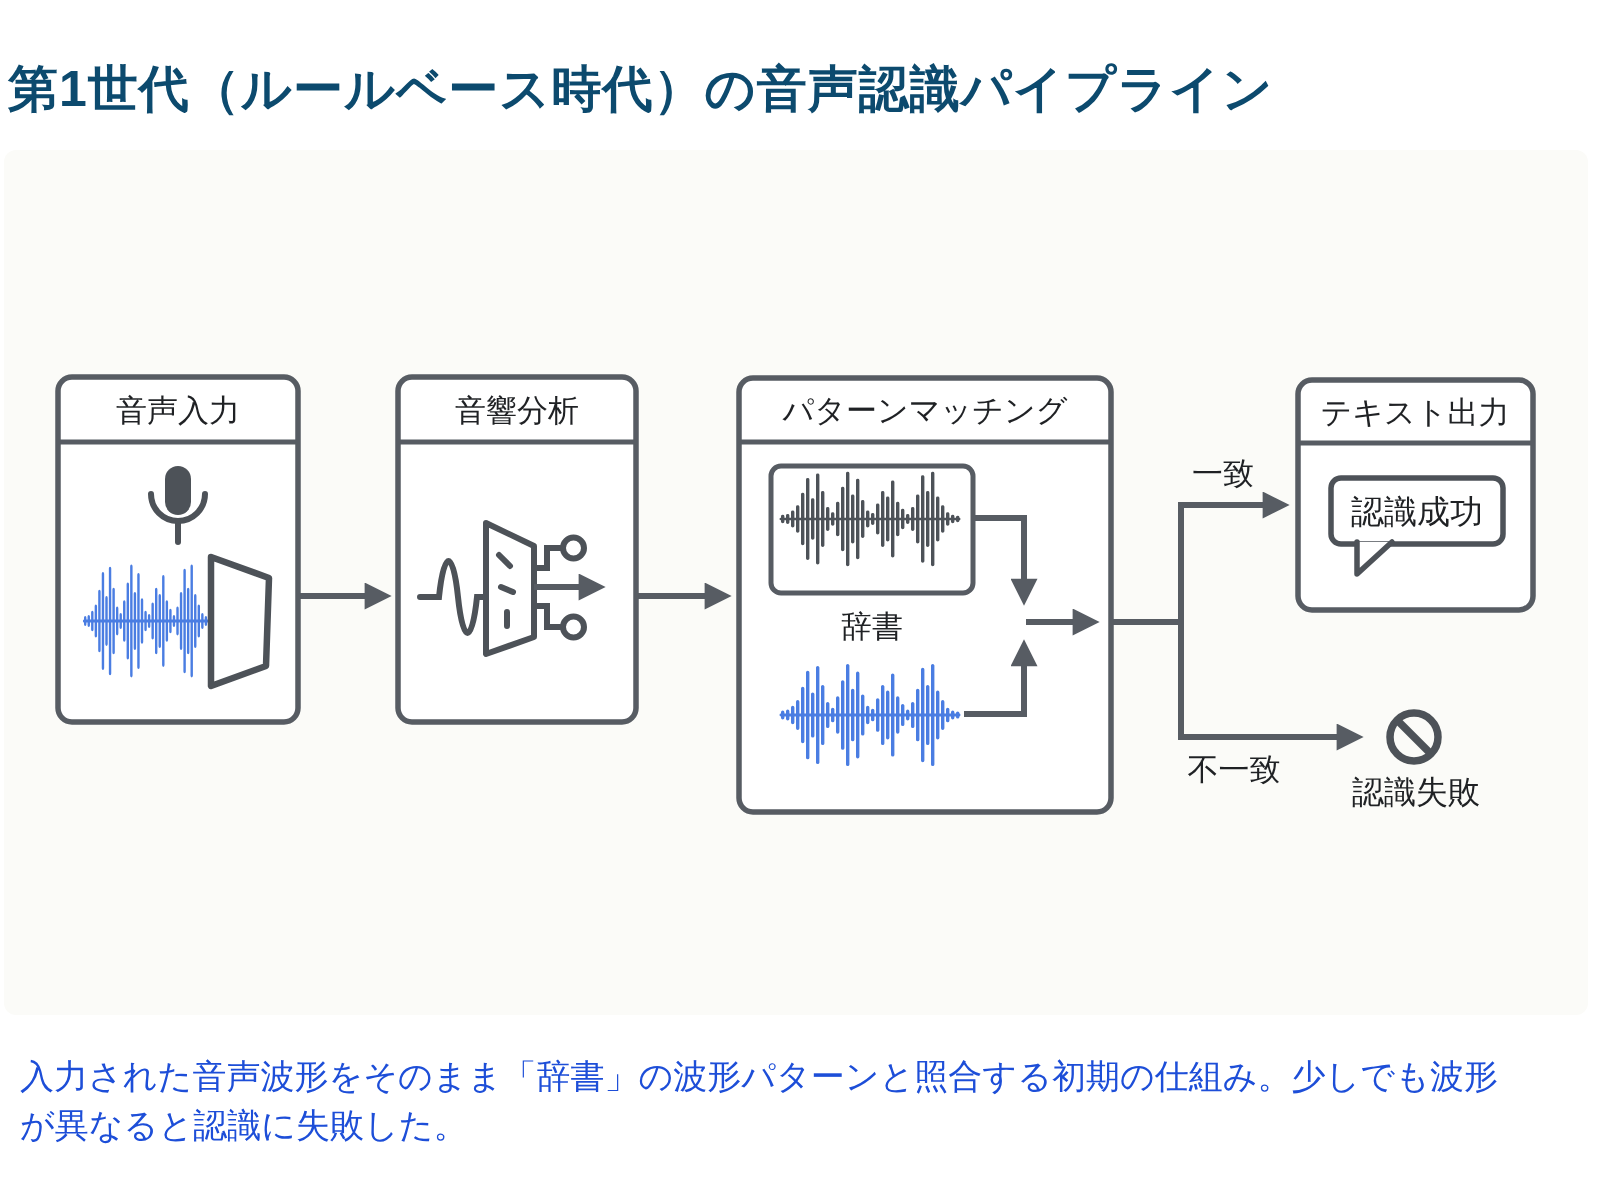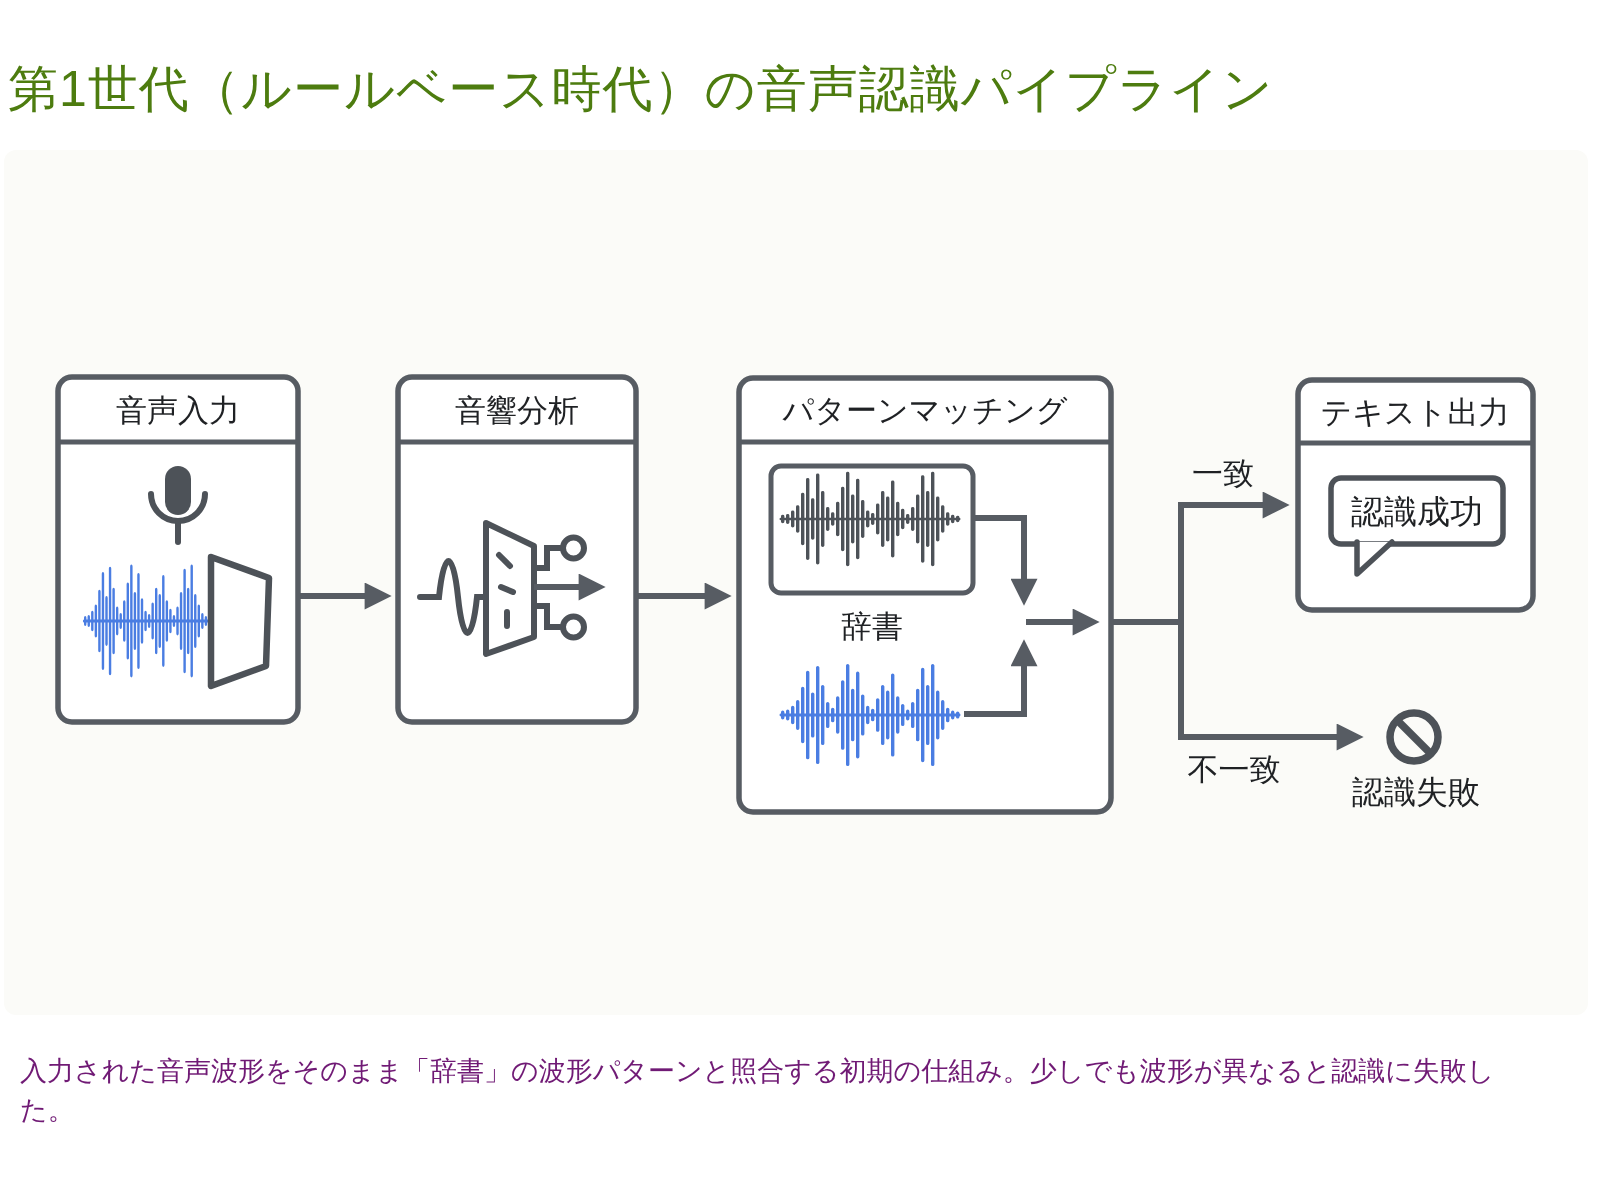--- a/index.html
+++ b/index.html
@@ -3,21 +3,21 @@
 <meta charset="utf-8">
 <style>
   html,body{margin:0;padding:0;}
   body{
     width:1600px;height:1200px;position:relative;background:#ffffff;
     font-family:"Liberation Sans","DejaVu Sans",sans-serif;
     -webkit-font-smoothing:antialiased;
   }
   .page-title{
     position:absolute;left:8px;top:56px;margin:0;
-    font-size:50px;font-weight:normal;color:#4d7c0f;letter-spacing:1px;
+    font-size:50px;font-weight:bold;color:#0c4a6e;letter-spacing:1px;
     white-space:nowrap;
   }
   .diagram-panel{
     position:absolute;left:4px;top:150px;width:1584px;height:865px;
     background:#fbfbf8;border-radius:12px;
   }
   .diagram-panel svg{display:block;}
   svg text{
     font-family:"Liberation Sans","DejaVu Sans",sans-serif;
     fill:#1f2124;
@@ -29,21 +29,21 @@
   .box{fill:#ffffff;stroke:#575c63;stroke-width:5.5;}
   .divider{stroke:#575c63;stroke-width:5;fill:none;}
   .conn{stroke:#575c63;stroke-width:6;fill:none;}
   .icon-stroke{stroke:#4d5258;stroke-width:6;fill:none;stroke-linecap:round;}
   .icon-fill{fill:#4d5258;}
   .wave{fill:none;stroke:currentColor;stroke-linecap:round;}
   .wave-blue{color:#4a7de2;}
   .wave-gray{color:#4d5258;}
   .caption{
     position:absolute;left:20px;top:1052px;width:1510px;margin:0;
-    font-size:27px;line-height:1.45;color:#701a75;
+    font-size:34px;line-height:1.45;color:#1d4ed8;
   }
 </style>
 </head>
 <body>
 
 <h1 class="page-title">第1世代（ルールベース時代）の音声認識パイプライン</h1>
 
 <div class="diagram-panel">
 <svg width="1584" height="865" viewBox="8 150 1584 865">
   <defs>

